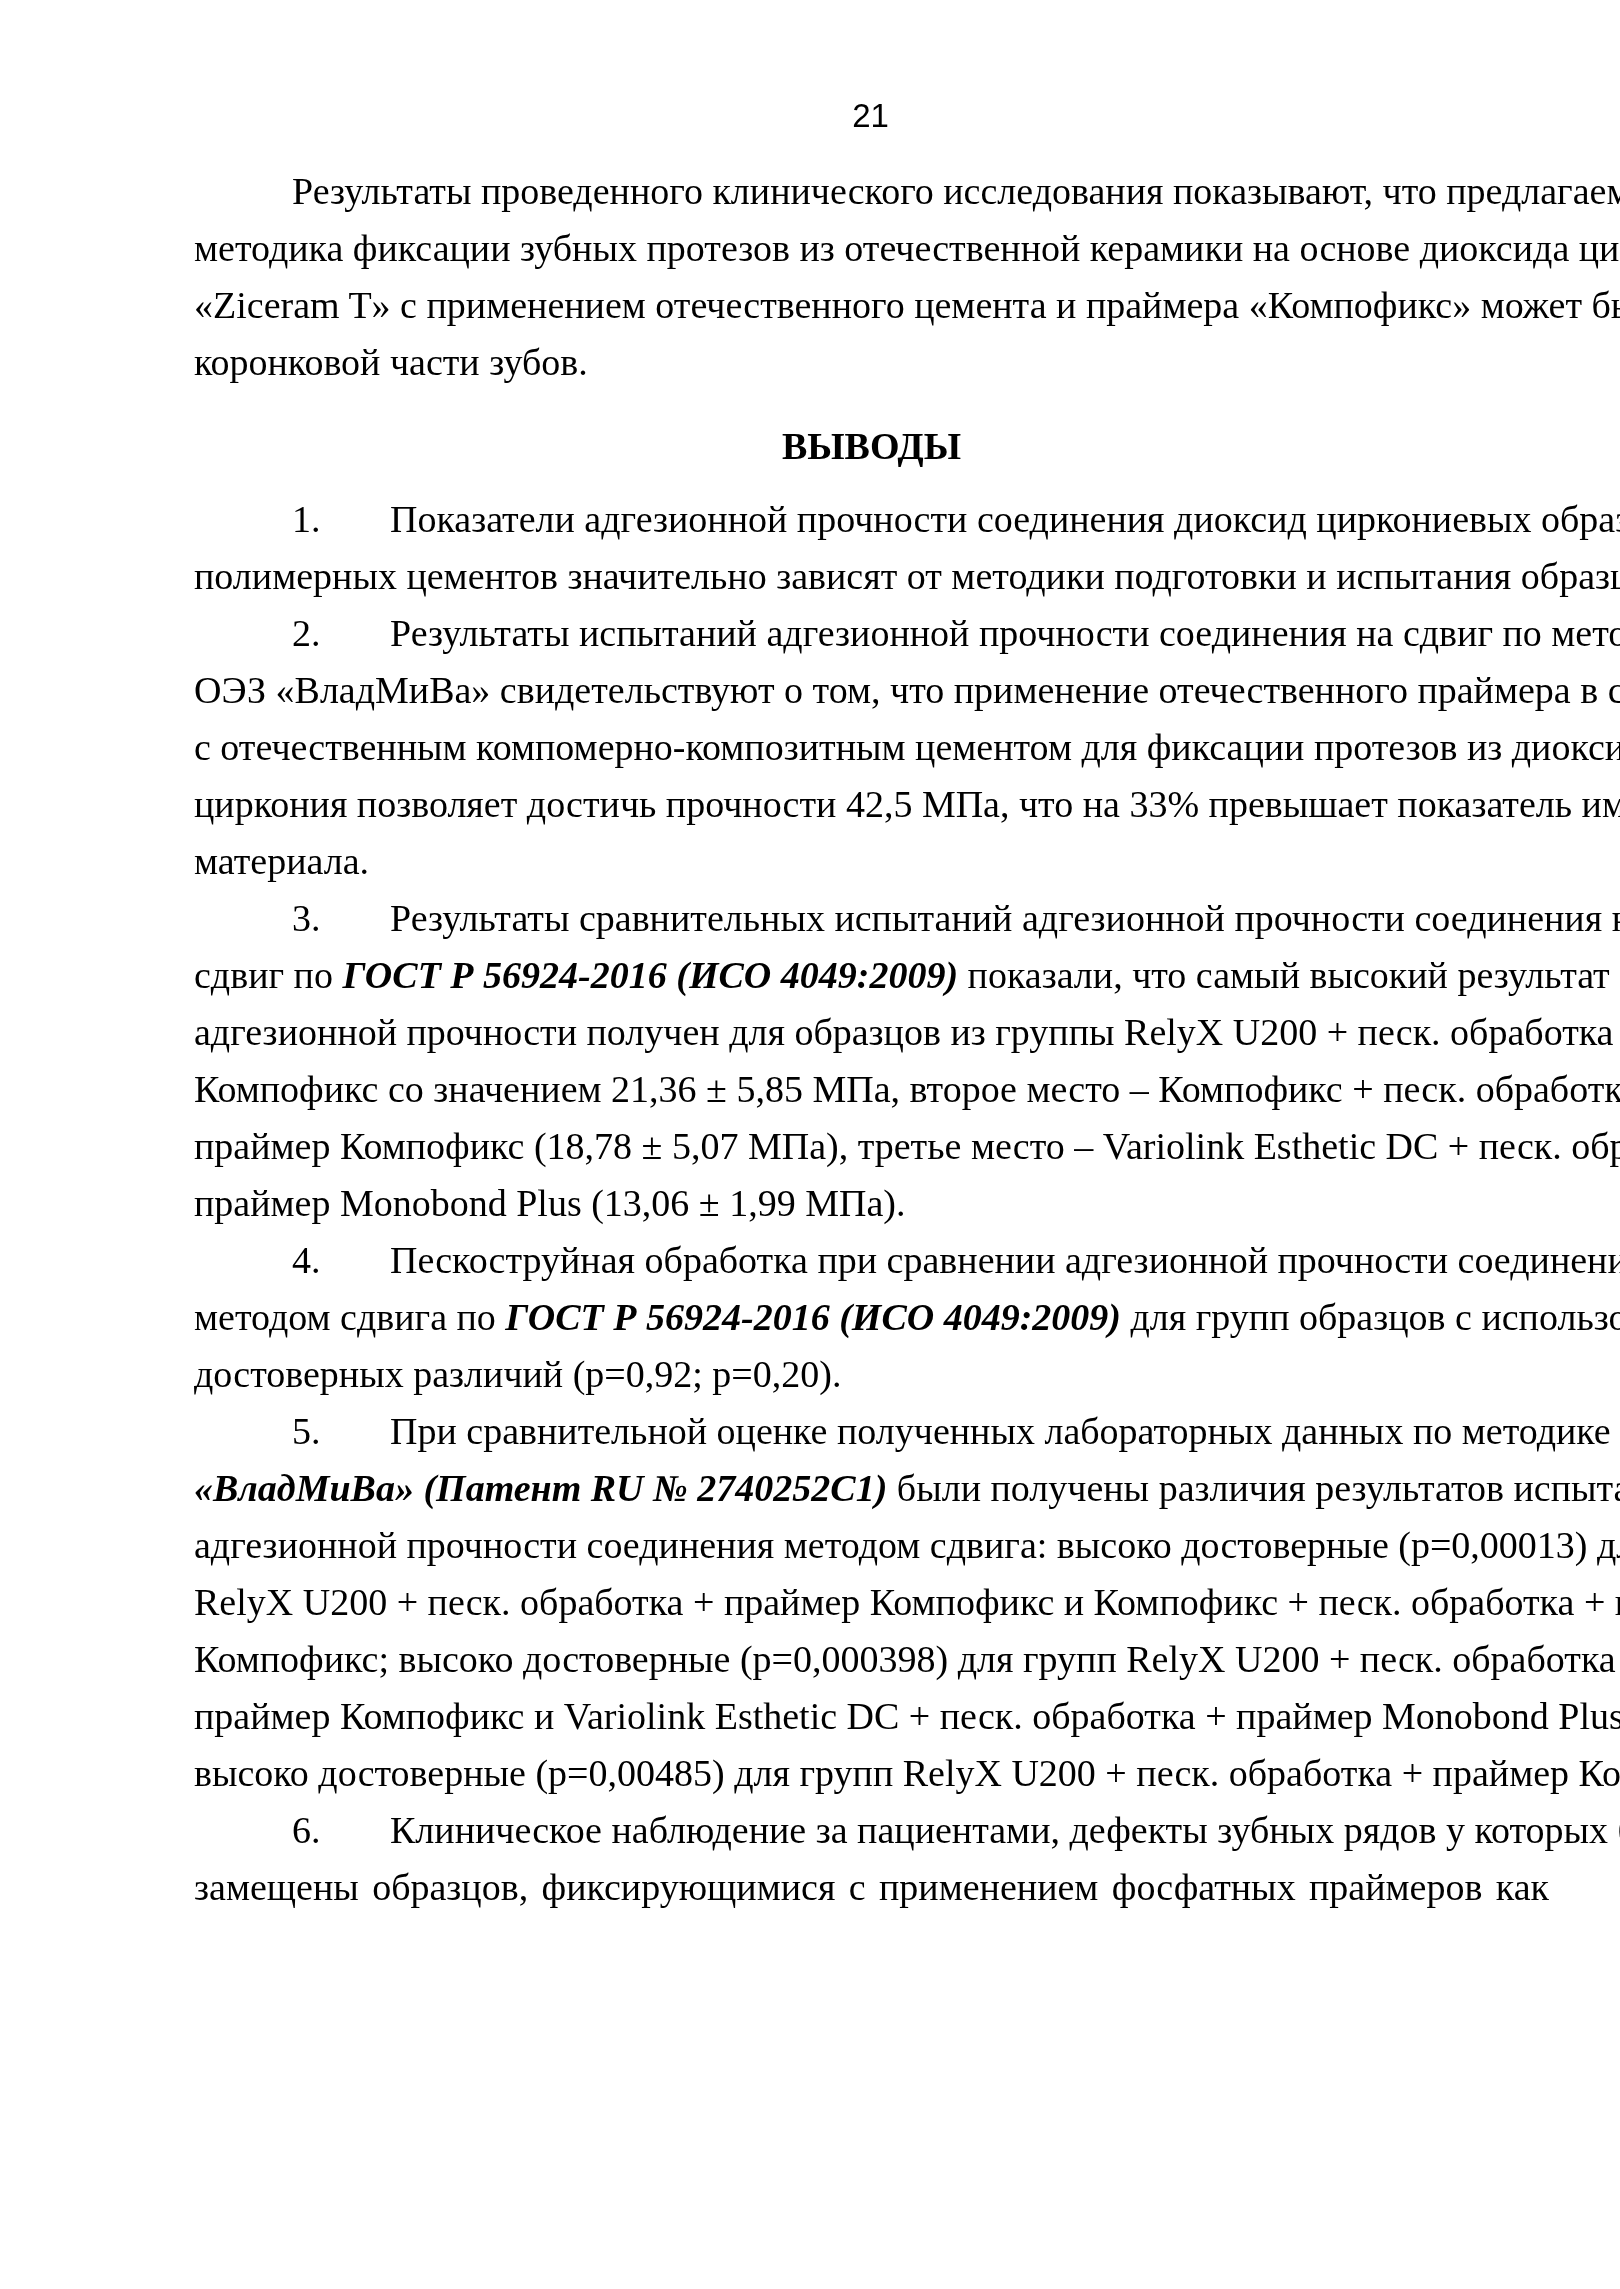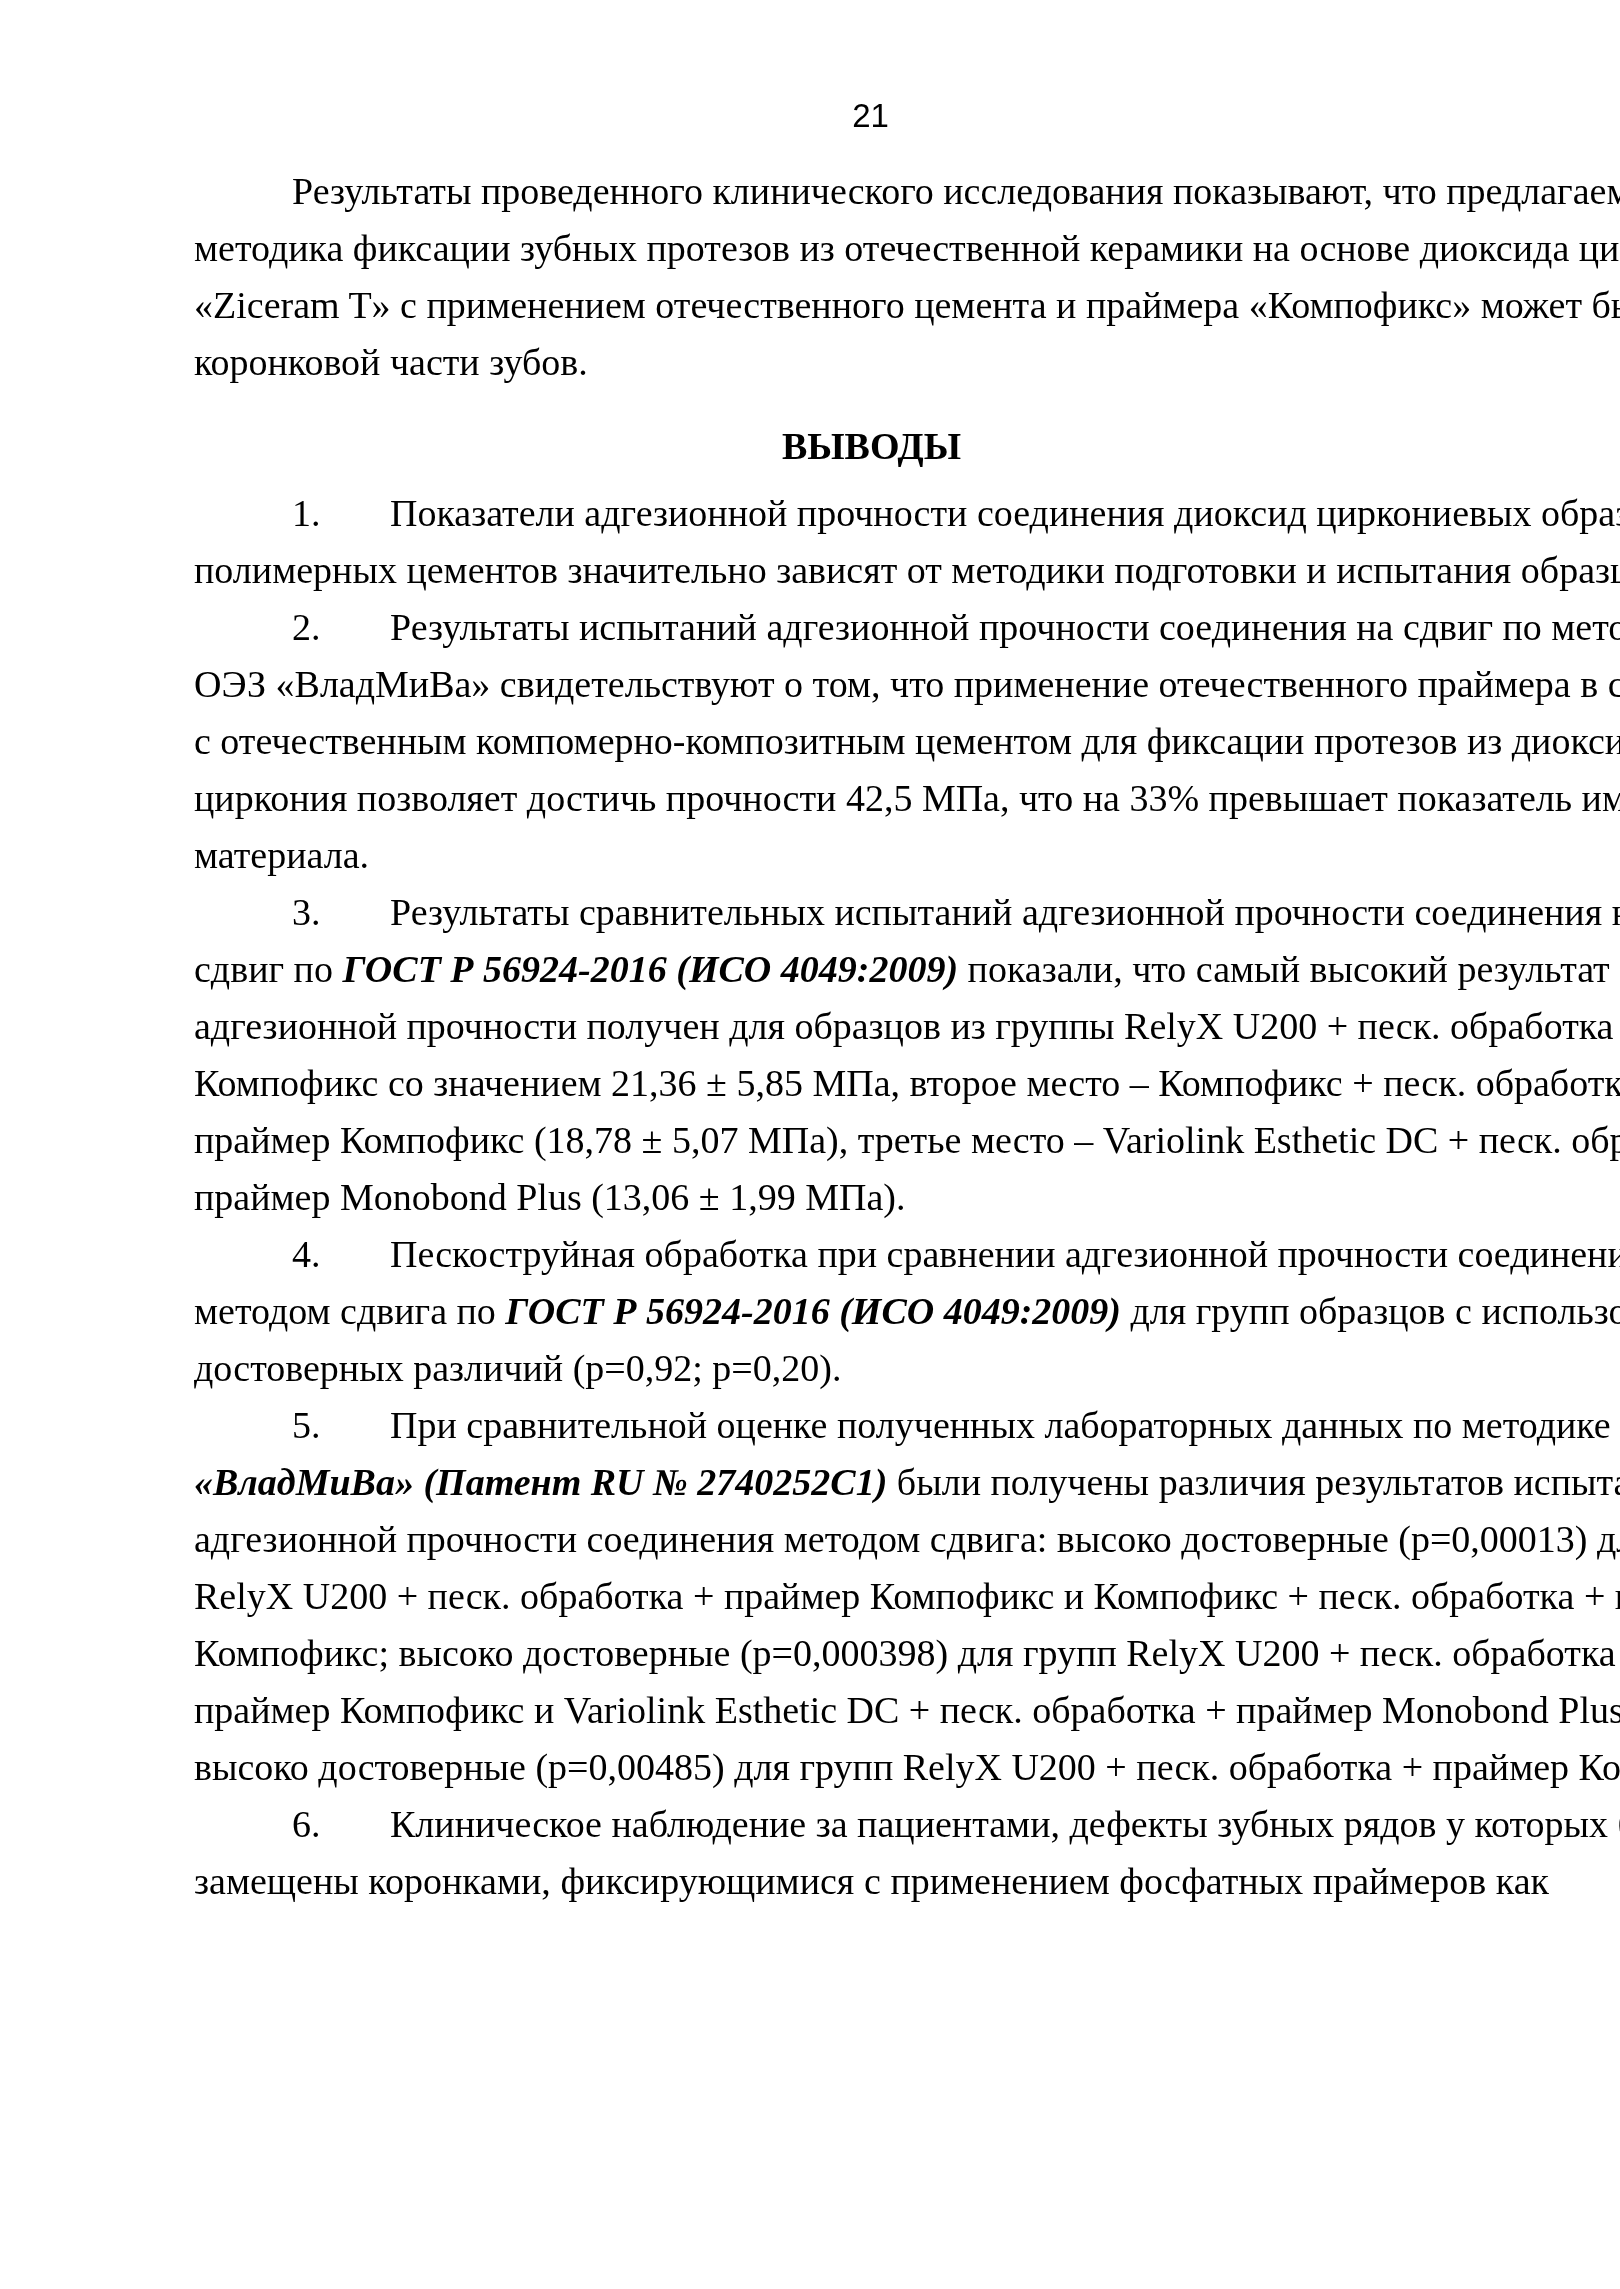--- a/index.html
+++ b/index.html
@@ -49,21 +49,21 @@
   .line.center {
     text-align: center;
     text-align-last: center;
   }
   .para {
     margin: 0;
   }
   .heading {
     font-weight: bold;
     margin-top: 27.4px;
-    margin-bottom: 10px;
+    margin-bottom: 16px;
   }
   .item {
     margin-top: 0px;
   }
   .item .num {
     display: inline-block;
     width: 98px;
   }
   b { font-weight: bold; font-style: italic; }
 </style>
@@ -109,17 +109,17 @@
         <div class="line indent"><span class="num">5.</span><span>При сравнительной оценке полученных лабораторных данных по методике </span><b>ОЭЗ</b></div>
         <div class="line"><b>«ВладМиВа» (Патент RU № 2740252C1)</b><span> были получены различия результатов испытаний</span></div>
         <div class="line"><span>адгезионной прочности соединения методом сдвига: высоко достоверные (p=0,00013) для групп</span></div>
         <div class="line"><span>RelyX U200 + песк. обработка + праймер Компофикс и Компофикс + песк. обработка + праймер</span></div>
         <div class="line"><span>Компофикс; высоко достоверные (p=0,000398) для групп RelyX U200 + песк. обработка +</span></div>
         <div class="line"><span>праймер Компофикс и Variolink Esthetic DC + песк. обработка + праймер Monobond Plus и также</span></div>
         <div class="line"><span>высоко достоверные (p=0,00485) для групп RelyX U200 + песк. обработка + праймер Компофикс</span></div>
       </div>
       <div class="item">
         <div class="line indent"><span class="num">6.</span><span>Клиническое наблюдение за пациентами, дефекты зубных рядов у которых были</span></div>
-        <div class="line"><span>замещены коронками, фиксирующимися с применением фосфатных праймеров как</span></div>
+        <div class="line"><span>замещены образцов, фиксирующимися с применением фосфатных праймеров как</span></div>
       </div>
     </div>
 </div>
 
 
 </body></html>

